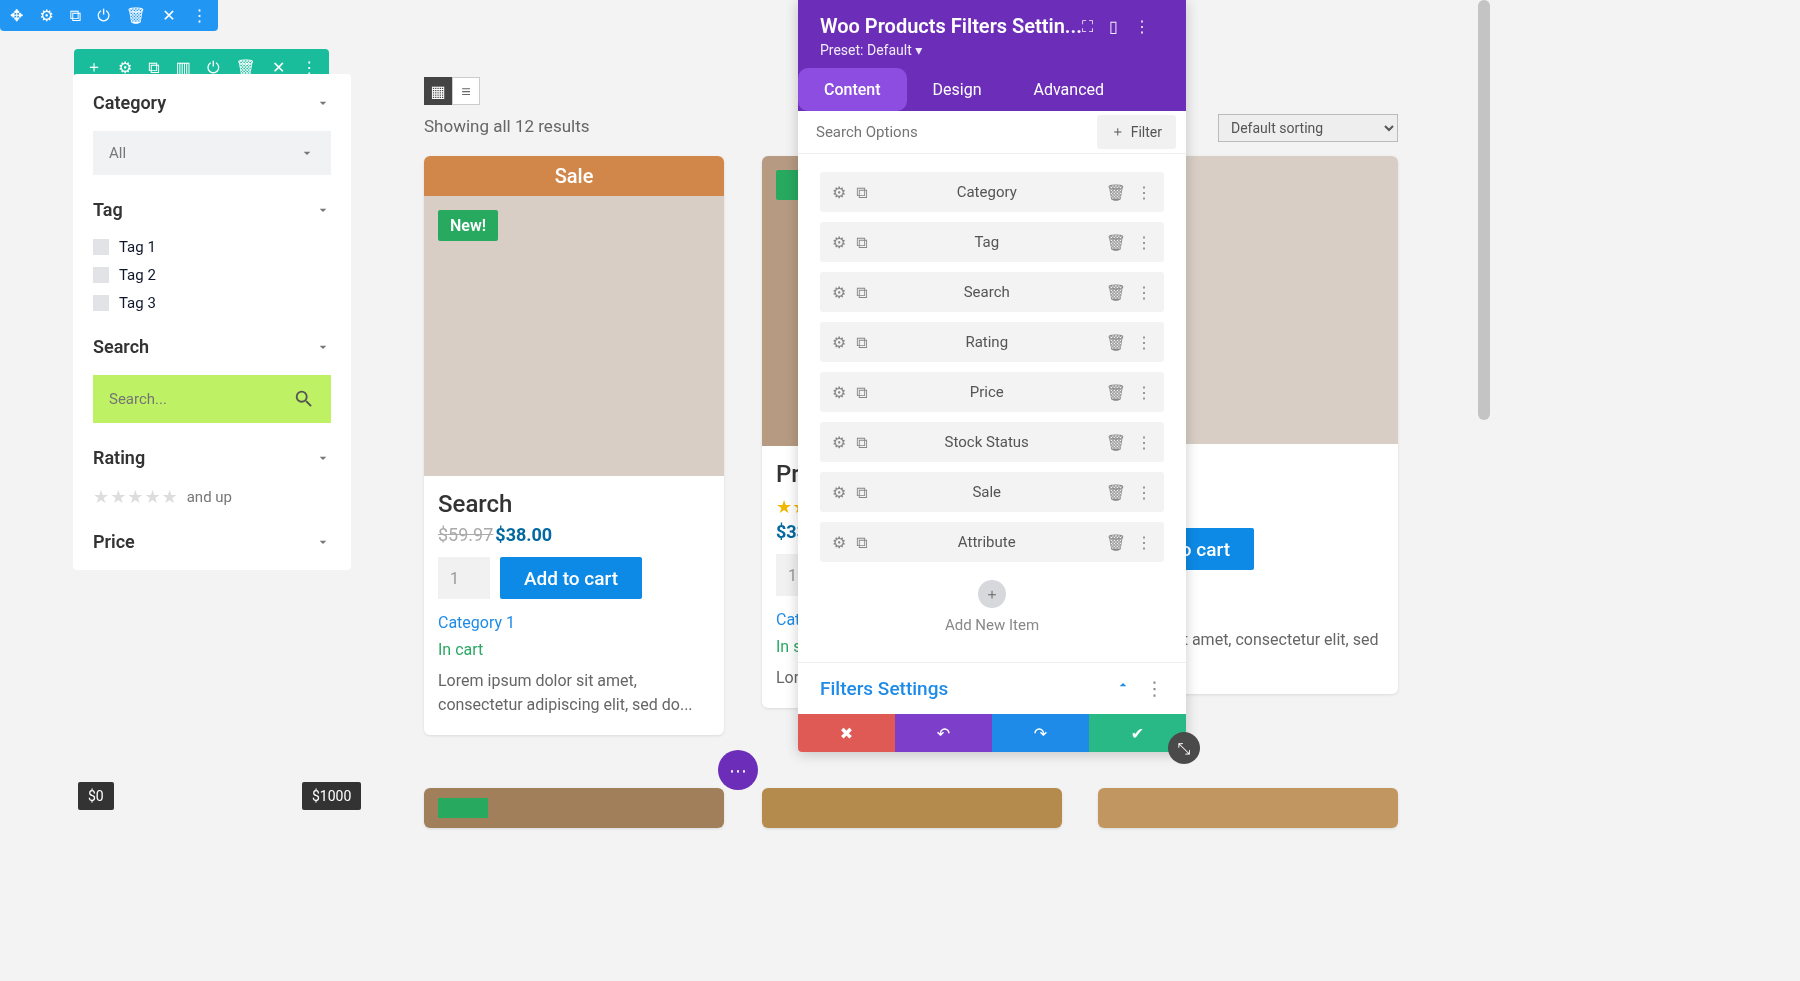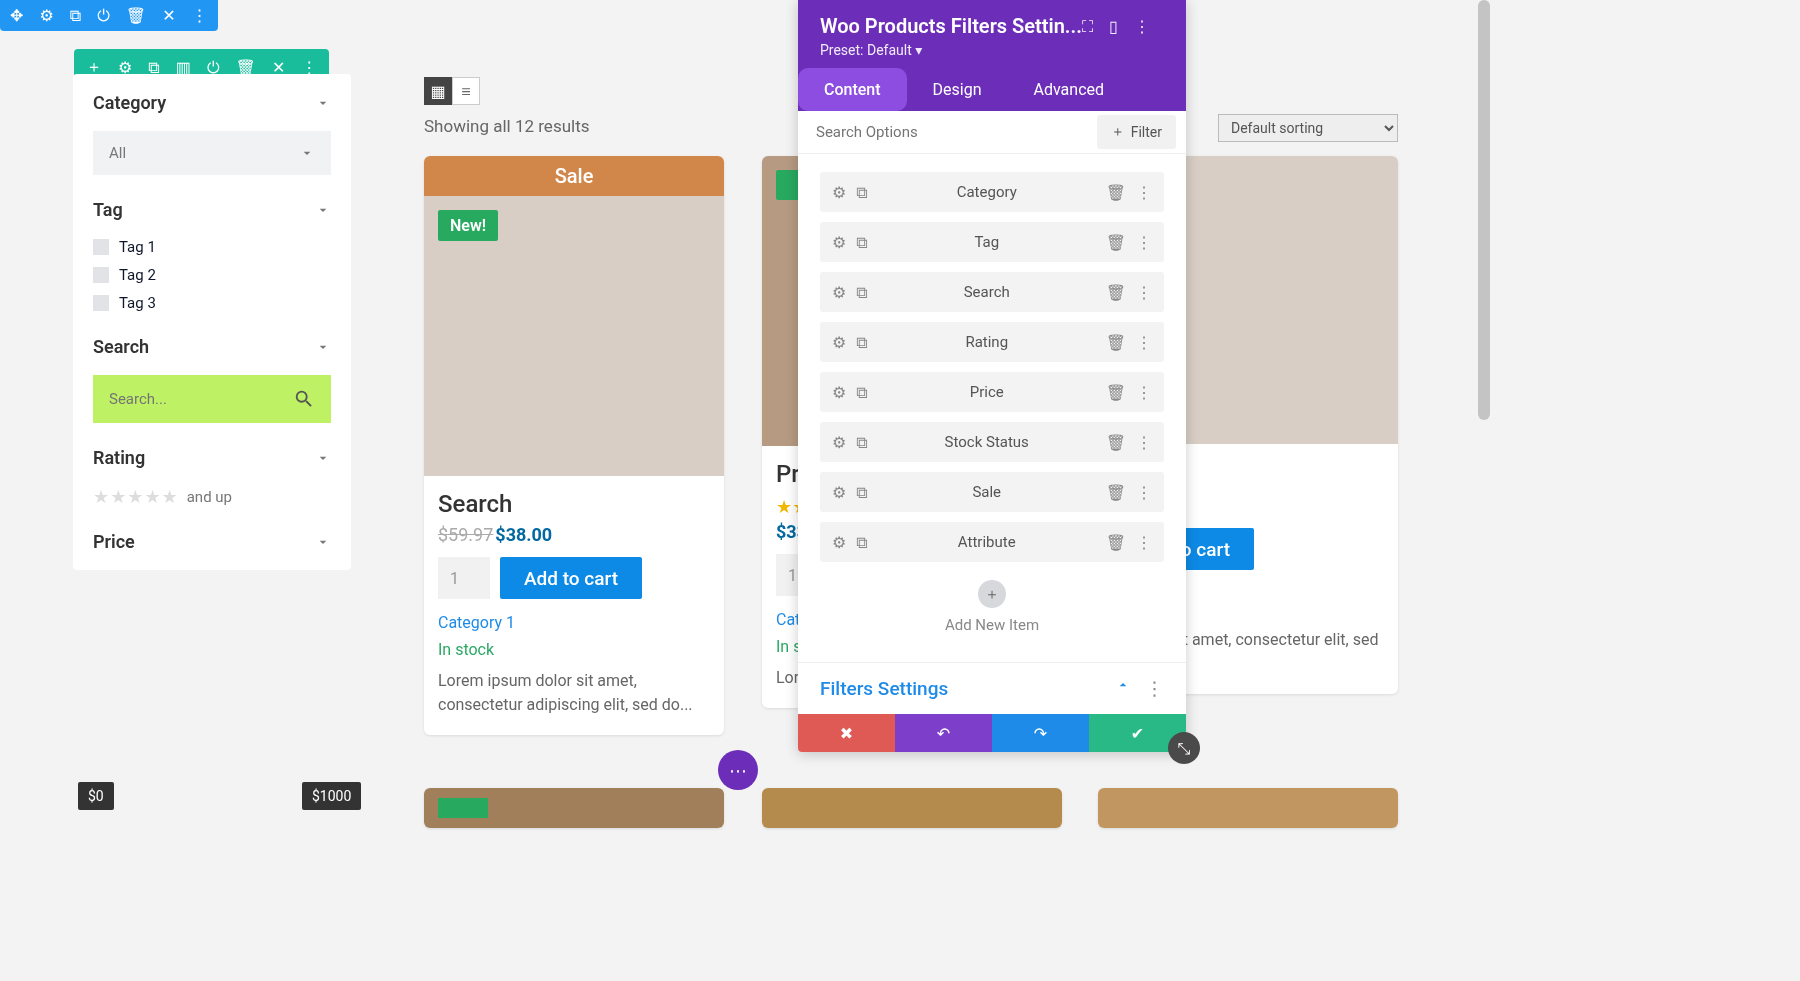--- a/index.html
+++ b/index.html
@@ -214,21 +214,21 @@
   </div>
   <div class="ptitle">Search</div>
   <div class="pprice">
     <span class="old">$59.97</span><span class="new">$38.00</span>
   </div>
   <div class="cart-row">
     <input class="qty" value="1" style="">
     <button class="addbtn">Add to cart</button>
   </div>
   <a class="cat-link">Category 1</a>
-  <div class="stock">In stock</div>
+  <div class="stock">In cart</div>
   <div class="desc">Lorem ipsum dolor sit amet, consectetur adipiscing elit, sed do...</div>
 </div>
 
 <div class="product-card" style="top:156px;left:762px;width:300px">
   <div class="img-zone" style="background:#b69b82;height:290px">
     <div class="new-badge" style="background:#28a960;top:14px;left:14px;width:30px;height:30px"></div>
   </div>
   <div class="ptitle">Pro</div>
   <div class="star-rating">★★</div>
   <div class="pprice"><span class="new">$33</span></div>

